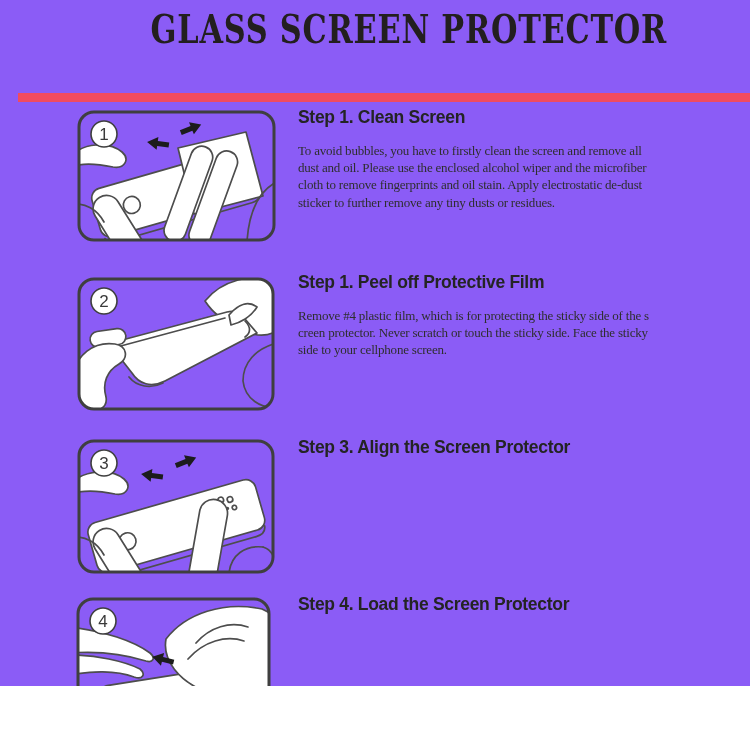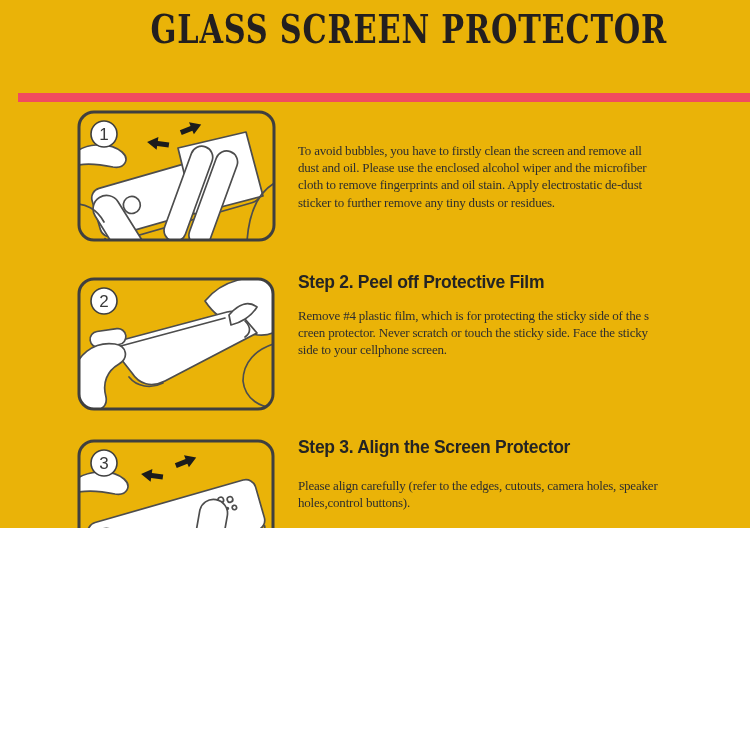--- a/index.html
+++ b/index.html
@@ -1,16 +1,16 @@
 <!DOCTYPE html>
 <html><head>
 <meta charset="utf-8">
 <style>
   html,body{margin:0;padding:0;background:#fff;}
-  .page{position:relative;width:750px;height:528px;background:#eab308;overflow:hidden;
+  .page{position:relative;width:750px;height:686px;background:#8b5cf6;overflow:hidden;
         font-family:"Liberation Sans",sans-serif;}
   
   .title-wrap{position:absolute;left:68px;width:682px;text-align:center;color:#231f1f;}
   .title-line1{top:8px;font-family:"DejaVu Serif",serif;font-weight:700;font-size:40px;line-height:42px;}
   .title-line1 span{display:inline-block;transform:scaleX(0.76);transform-origin:center;white-space:nowrap;letter-spacing:1px;}
   .title-line2{top:51px;font-family:"DejaVu Serif",serif;font-weight:700;font-size:41px;line-height:42px;}
   .title-line2 span{display:inline-block;transform:scaleX(0.80);transform-origin:center;letter-spacing:3px;}
   .divider{position:absolute;left:18px;top:93px;width:732px;height:9px;background:#f14b5f;}
   
   .fig{position:absolute;}
@@ -146,29 +146,28 @@
       <path d="M120 46 C134 30 154 24 172 30"></path>
       <path d="M112 62 C128 44 150 38 168 44"></path>
       <path d="M142 145 C148 120 164 106 190 104"></path>
     </g>
     <path class="arrow" d="M0 6.5 L10.5 0 L10.5 4 L22 4 L22 9 L10.5 9 L10.5 13 Z" transform="translate(76,56) rotate(14 11 6.5)"></path>
     <rect class="frame" x="2" y="2" width="191" height="141" rx="15"></rect>
     <circle class="numcirc" cx="27" cy="24" r="13"></circle>
     <text class="numtxt" x="27" y="30">4</text>
   </svg>
 
+  <div class="step-heading h1">Step 1. Clean Screen</div>
   <div class="step-body b1">To avoid bubbles, you have to firstly clean the screen and remove all
 dust and oil. Please use the enclosed alcohol wiper and the microfiber
 cloth to remove fingerprints and oil stain. Apply electrostatic de-dust
 sticker to further remove any tiny dusts or residues.</div>
 
-  <div class="step-heading h2">Step 2. Peel off Protective Film</div>
+  <div class="step-heading h2">Step 1. Peel off Protective Film</div>
   <div class="step-body b2">Remove #4 plastic film, which is for protecting the sticky side of the s
 creen protector. Never scratch or touch the sticky side. Face the sticky
 side to your cellphone screen.</div>
 
   <div class="step-heading h3">Step 3. Align the Screen Protector</div>
-  <div class="step-body b3">Please align carefully (refer to the edges, cutouts, camera holes, speaker
-holes,control buttons).</div>
 
   <div class="step-heading h4">Step 4. Load the Screen Protector</div>
 
 </div>
 
 </body></html>

